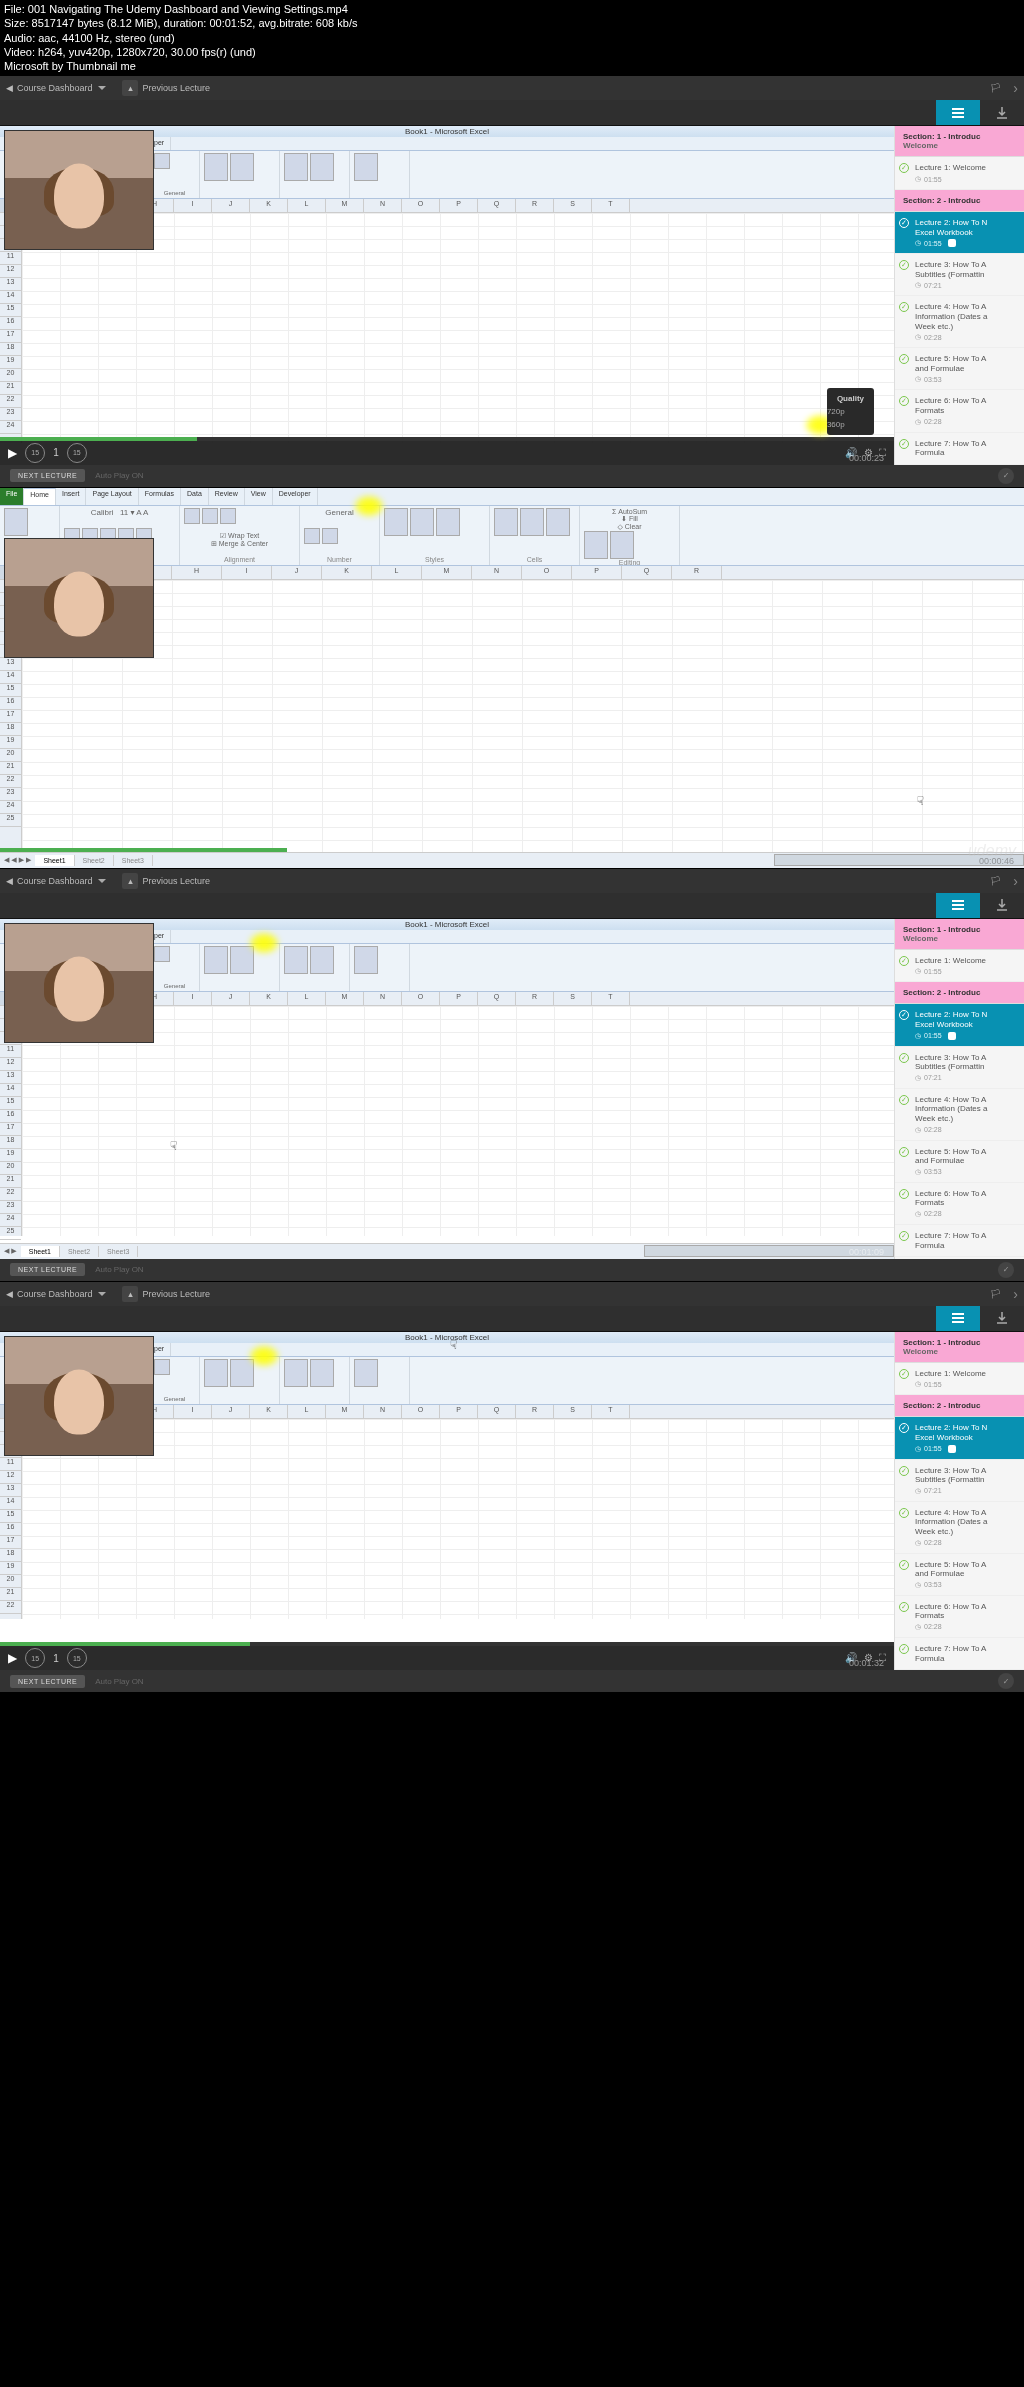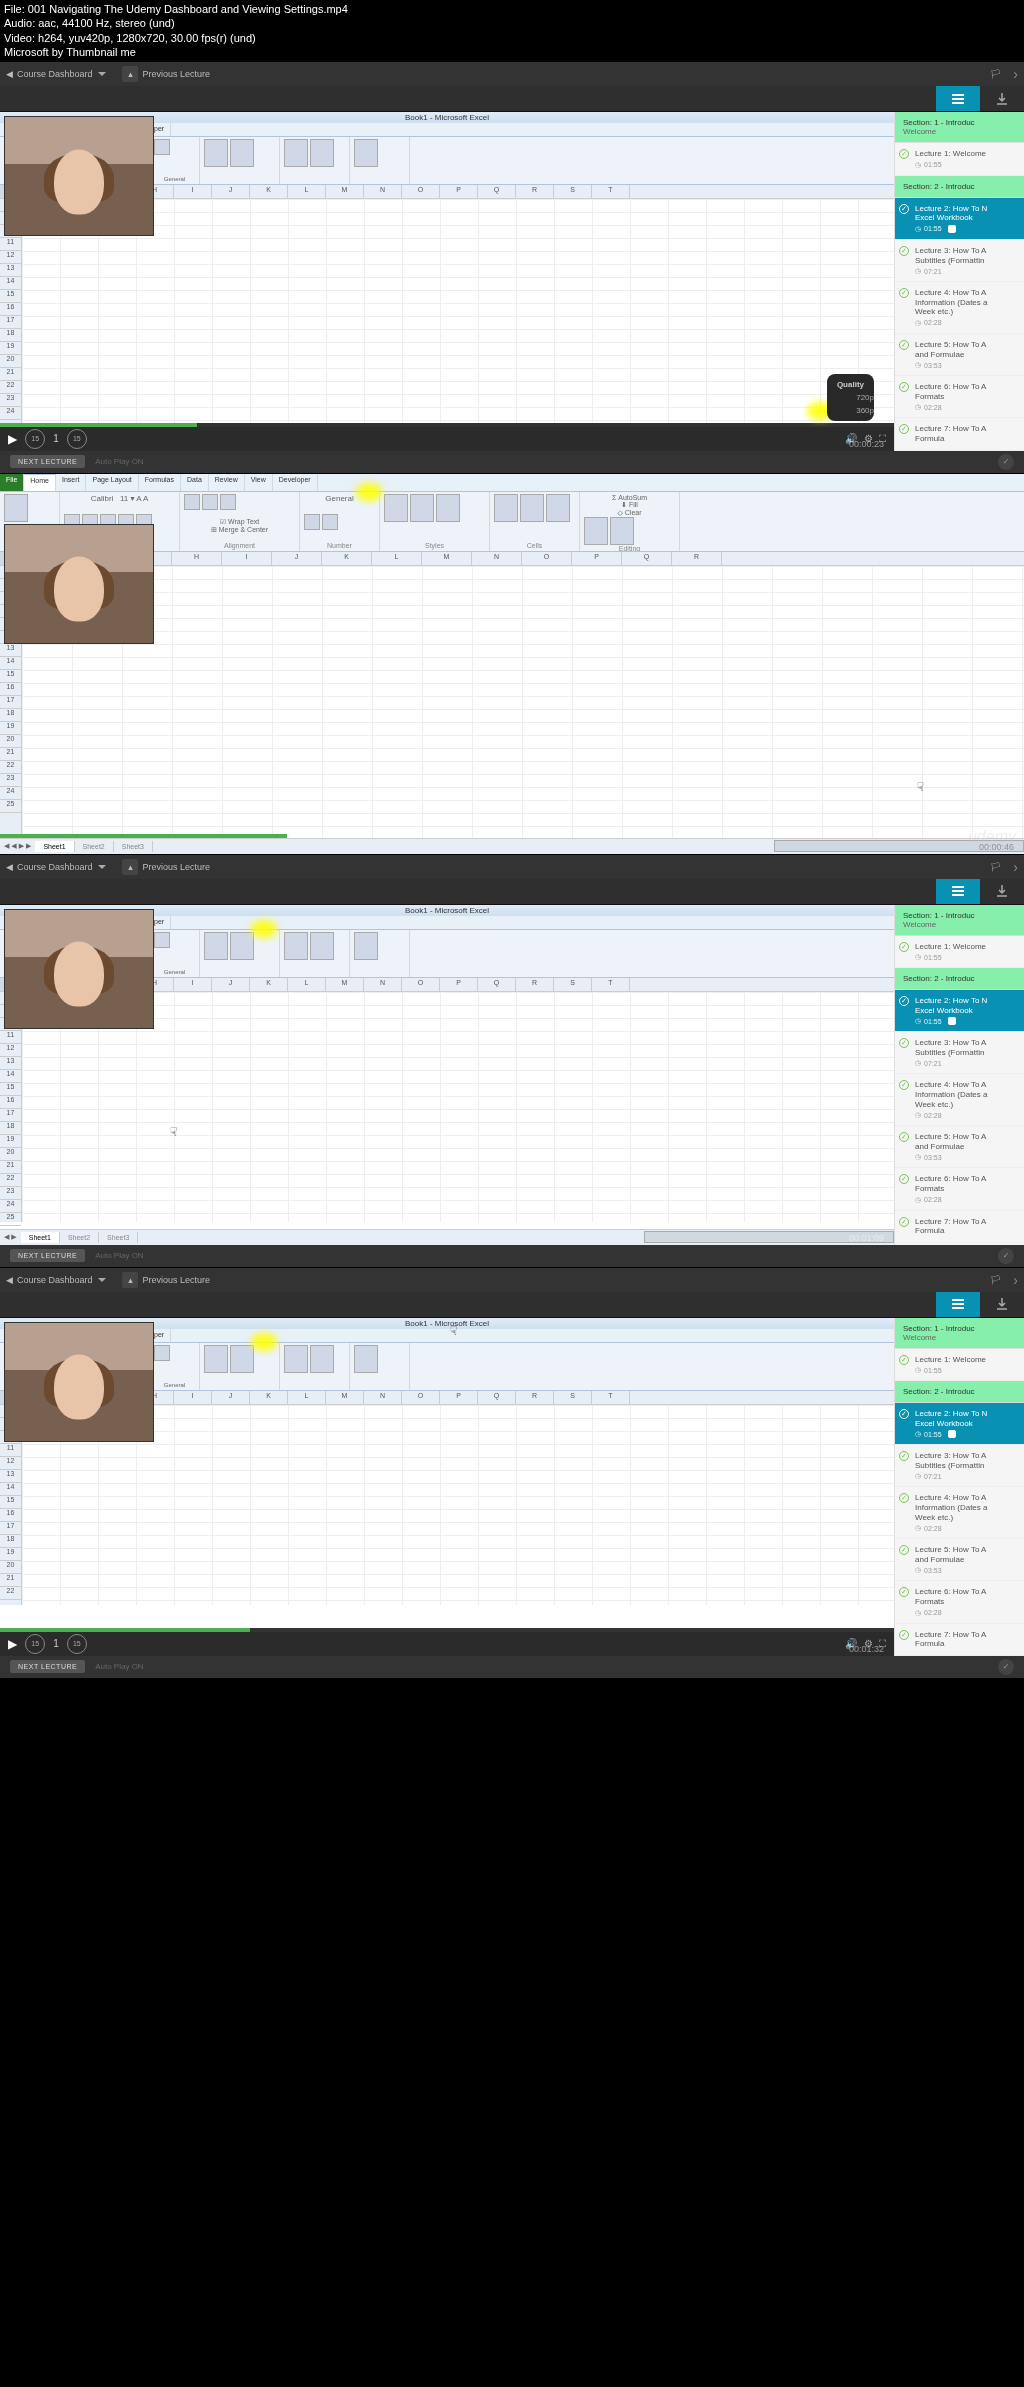--- a/index.html
+++ b/index.html
@@ -12,21 +12,21 @@
 .topbar .up { background:#444;width:16px;height:16px;display:flex;align-items:center;justify-content:center;border-radius:2px;}
 .topbar .right { margin-left:auto; display:flex; gap:12px; align-items:center;}
 .topbar .rightarrow { color:#888;font-size:14px;}
 .iconbar { display:flex; background:#2f2f2f; height:26px; border-bottom:1px solid #111;}
 .iconbar .tab { flex:0 0 44px; display:flex; align-items:center; justify-content:center; color:#aaa; }
 .iconbar .tab.active { background:#0891b2; color:#fff;}
 .iconbar .tab svg { width:16px; height:16px; }
 .content { display:flex; background:#2a2a2a; }
 .video-area { flex:1; position:relative; background:#fff; min-height:300px; }
 .sidebar { width:130px; background:#f5f5f5; border-left:1px solid #ddd; font-size:8px; overflow:hidden;}
-.sidebar .section { background:#86efac; padding:6px 8px; border-bottom:1px solid #ddd; font-size:8px; color:#333;}
+.sidebar .section { background:#f9a8d4; padding:6px 8px; border-bottom:1px solid #ddd; font-size:8px; color:#333;font-weight:bold;}
 .sidebar .section .sub { color:#666; font-size:8px;}
 .sidebar .item { padding:6px 8px; border-bottom:1px solid #eee; position:relative; padding-left:20px;}
 .sidebar .item.active { background:#0891b2; color:#fff;}
 .sidebar .item .check { position:absolute; left:4px; top:6px; width:10px; height:10px; border-radius:50%; border:1.5px solid #7bc74d; display:flex; align-items:center; justify-content:center;}
 .sidebar .item .check::after { content:'✓'; font-size:7px; color:#7bc74d;}
 .sidebar .item.active .check { border-color:#fff;}
 .sidebar .item.active .check::after { color:#fff;}
 .sidebar .item .title { color:#555; font-size:8px; line-height:1.2;}
 .sidebar .item.active .title { color:#fff;}
 .sidebar .item .time { color:#999; font-size:7px; margin-top:2px; display:flex; align-items:center; gap:3px;}
@@ -58,21 +58,21 @@
 .webcam .face { position:absolute; left:50%; top:55%; transform:translate(-50%,-50%); width:50px; height:65px; background:#e8c4a8; border-radius:50% 50% 45% 45%;}
 .webcam .hair { position:absolute; left:50%; top:30%; transform:translateX(-50%); width:70px; height:50px; background:#6b4a2f; border-radius:50% 50% 30% 30%;}
 .webcam .bg { position:absolute; inset:0; background:linear-gradient(#b8a090 0 40%, #786050 40% 100%);}
 
 .controls { position:absolute; bottom:0; left:0; right:0; height:24px; background:rgba(20,20,20,0.9); display:flex; align-items:center; padding:0 8px; gap:8px;}
 .controls .play { color:#fff; font-size:12px;}
 .controls .circ { width:20px;height:20px;border:1.5px solid #888;border-radius:50%;display:flex;align-items:center;justify-content:center;color:#aaa;font-size:7px;}
 .controls .rightc { margin-left:auto; display:flex; gap:6px; color:#aaa;}
 .progress { position:absolute; bottom:24px; left:0; right:0; height:4px; background:#333;}
 .progress .fill { height:100%; background:#4caf50;}
-.quality-pop { position:absolute; right:20px; bottom:30px; background:rgba(30,30,30,0.95); border-radius:8px; padding:4px 0; z-index:20; font-size:8px;text-align:right;}
+.quality-pop { position:absolute; right:20px; bottom:30px; background:rgba(30,30,30,0.95); border-radius:3px; padding:4px 0; z-index:20; font-size:8px;}
 .quality-pop .qhead { padding:2px 10px; color:#ccc; font-weight:bold;}
 .quality-pop .qopt { padding:2px 0; color:#aaa;}
 .bottombar { display:flex; align-items:center; background:#333; height:22px; padding:0 10px; gap:10px;}
 .nextlec { background:#555; color:#ddd; font-size:7px; padding:3px 8px; border-radius:2px; letter-spacing:0.5px;}
 .autoplay { color:#666; font-size:8px;}
 .bottombar .circheck { margin-left:auto; width:16px;height:16px;border-radius:50%;background:#444;display:flex;align-items:center;justify-content:center;color:#999;font-size:8px;}
 .sheettabs { position:absolute; bottom:0; left:0; right:0; height:16px; background:#e8eef5; border-top:1px solid #ccc; display:flex; align-items:center; font-size:7px;}
 .sheettabs .st { padding:2px 8px; border-right:1px solid #ccc; background:#fff;}
 .sheettabs .st.dim { background:#e8eef5; color:#888;}
 .sheettabs .scroll { margin-left:auto; width:250px; height:12px; background:#d0d8e0; border:1px solid #aaa;}
@@ -83,20 +83,21 @@
 
 .excel-full { background:#fff; position:relative; min-height:380px;}
 .excel-full .ribbon { height:60px;}
 .excel-full .ribbon .grp .lbl { font-size:7px; color:#888; text-align:center;}
 </style>
 </head>
 <body>
 
 <div class="meta">
   <div>File: 001 Navigating The Udemy Dashboard and Viewing Settings.mp4</div>
+  <div>Size: 8517147 bytes (8.12 MiB), duration: 00:01:52, avg.bitrate: 608 kb/s</div>
   <div>Audio: aac, 44100 Hz, stereo (und)</div>
   <div>Video: h264, yuv420p, 1280x720, 30.00 fps(r) (und)</div>
   <div>Microsoft by Thumbnail me</div>
 </div>
 
 <div class="panel">
   <div class="topbar">
     <div class="left">
       <span>◀</span>
       <span>Course Dashboard</span>

